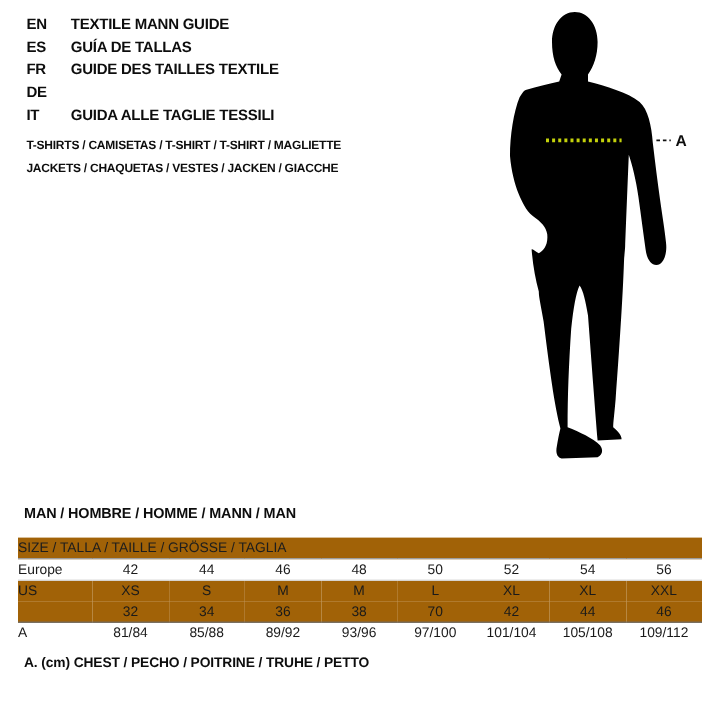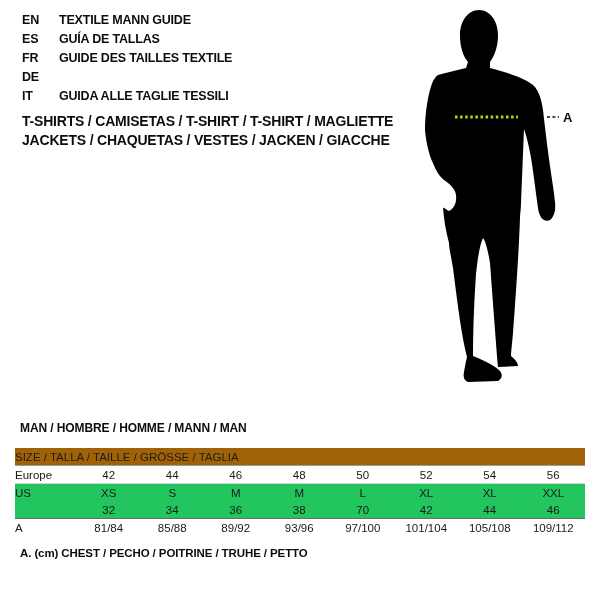--- a/index.html
+++ b/index.html
@@ -8,38 +8,38 @@
     font-family:"Liberation Sans","DejaVu Sans",sans-serif;color:#111;
     overflow:hidden;
   }
   
   .lang-block{position:absolute;left:22px;top:10px;}
   .lang-row{display:flex;height:19px;align-items:center;
     font-size:12.5px;font-weight:bold;letter-spacing:-0.2px;color:#0d0d0d;}
   .lang-code{width:37px;flex:0 0 37px;}
   
   .garments{position:absolute;left:22px;top:112px;}
-  .garment-line{height:19px;line-height:19px;font-size:14px;font-weight:bold;
+  .garment-line{height:19px;line-height:19px;font-size:10px;font-weight:bold;
     letter-spacing:-0.2px;color:#0d0d0d;white-space:nowrap;}
   
   .figure-wrap{position:absolute;left:408px;top:8px;width:170px;height:378px;}
   .figure-wrap svg{display:block;}
   
   .section-title{position:absolute;left:20px;top:421px;font-size:12px;
     font-weight:bold;letter-spacing:-0.1px;color:#0d0d0d;white-space:nowrap;}
   
   table.size-table{position:absolute;left:15px;top:448px;width:570px;
     border-collapse:collapse;table-layout:fixed;font-size:11.5px;color:#1a1a1a;}
   table.size-table td{padding:0;height:17px;vertical-align:middle;}
   td.tbl-header{background:#a16207;height:14px;padding-left:5px;text-align:left;
     border-bottom:1px solid #9d9d9d;color:#1d1d1d;}
   td.row-label{text-align:left;padding-left:5px;width:62px;}
   td.val{text-align:center;}
   tr.row-europe td{border-bottom:1px solid #d2d2d2;}
-  tr.row-us td, tr.row-num td{background:#22c55e;}
+  tr.row-us td, tr.row-num td{background:#a16207;}
   tr.row-num td{border-bottom:1px solid #6b6b6b;}
   
   .footnote{position:absolute;left:20px;top:547px;font-size:11.5px;
     font-weight:bold;letter-spacing:-0.1px;color:#0d0d0d;white-space:nowrap;}
 </style>
 </head>
 <body>
 
 <div class="lang-block">
   <div class="lang-row">

